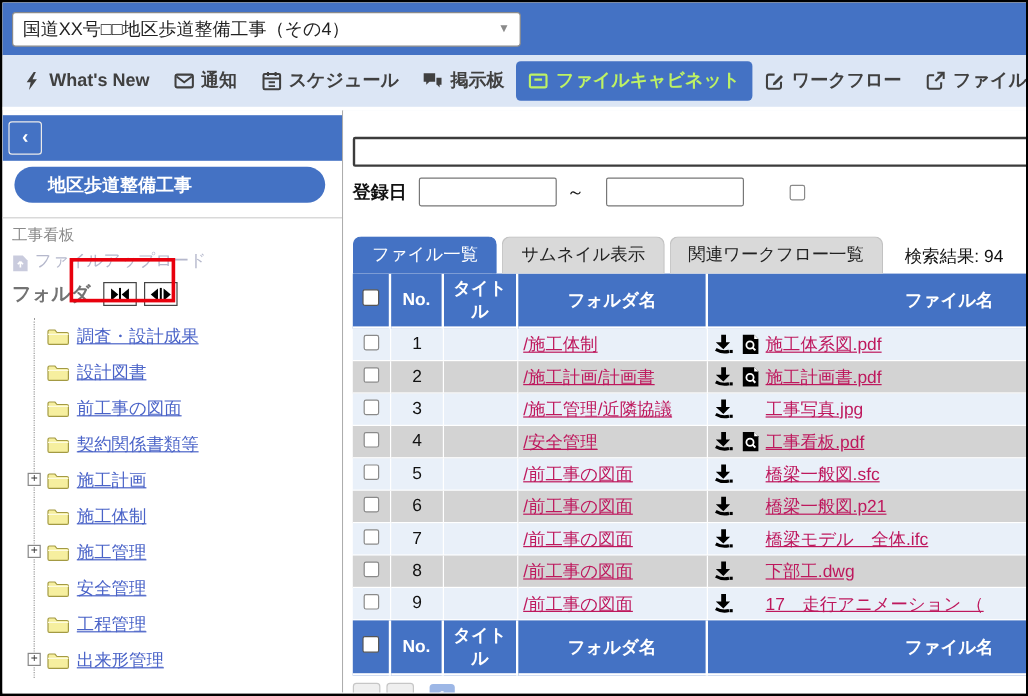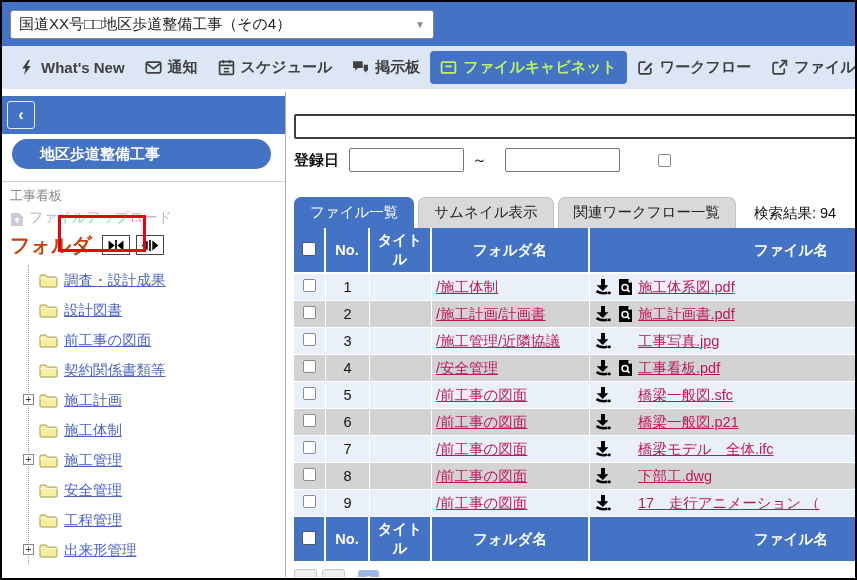--- a/index.html
+++ b/index.html
@@ -37,21 +37,21 @@
               justify-content:center; cursor:pointer; }
   .pill { margin:5px 14px 0 10px; height:30px; background:#4472c4; border-radius:15px;
           color:#fff; font-weight:bold; font-size:15px; display:flex; align-items:center;
           padding-left:28px; cursor:pointer; }
   .side-divider { border-top:1px solid #d0d0d0; margin:12px 0 0 0; }
   .cat-label { margin:5px 0 0 8px; font-size:13px; color:#8a8a8a; }
   .upload-link { margin:4px 0 0 8px; display:flex; align-items:flex-end; gap:5px;
                  font-size:14px; color:#b5b8cc; cursor:default;font-family:Liberation Mono, monospace; }
   .upload-link svg { width:14px; height:15px; }
   .folder-row { margin:6px 0 0 8px; display:flex; align-items:center; height:24px; }
-  .folder-row .lbl { font-size:20px; font-weight:bold; color:#c2410c; }
+  .folder-row .lbl { font-size:16px; font-weight:bold; color:#737373; }
   .tgl-btn { width:28px; height:20px; border:1px solid #444; background:#fff; margin-left:6px;
              display:flex; align-items:center; justify-content:center; cursor:pointer; padding:0; }
   .tgl-btn:first-of-type { margin-left:10px; }
   .tgl-btn svg { width:20px; height:13px; display:block; }
   .annotation-box { position:absolute; left:56px; top:123px; width:88px; height:37px;
                     border:3px solid #e8000d; pointer-events:none; }
 
   .tree { list-style:none; margin:8px 0 0 26px; border-left:1px dotted #9a9a9a; }
   .tree-item { position:relative; height:30px; display:flex; align-items:center; padding-left:10px; }
   .expander { position:absolute; left:-6px; top:9px; width:11px; height:11px; background:#fff;

